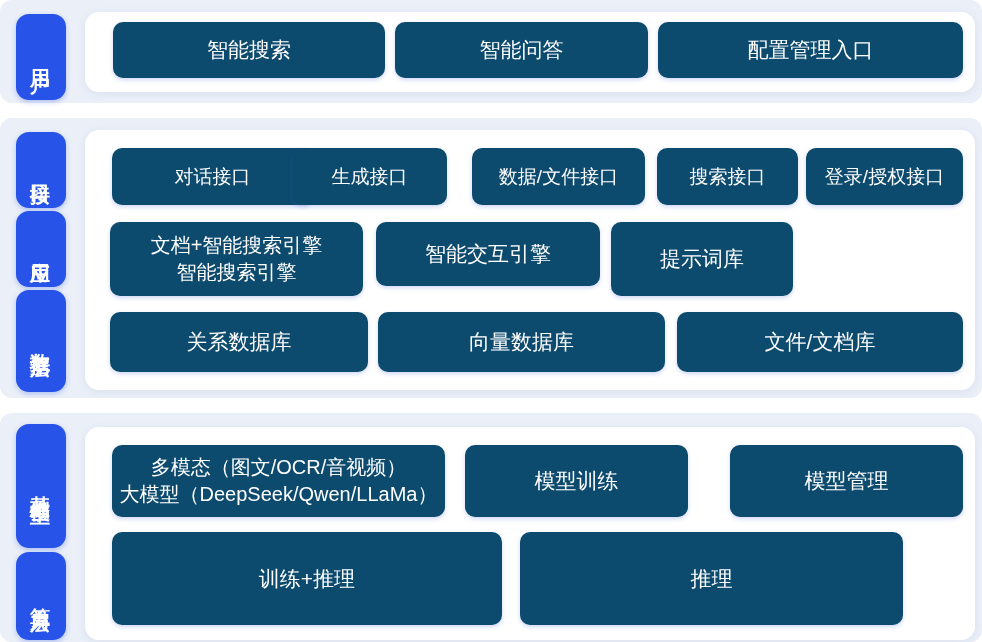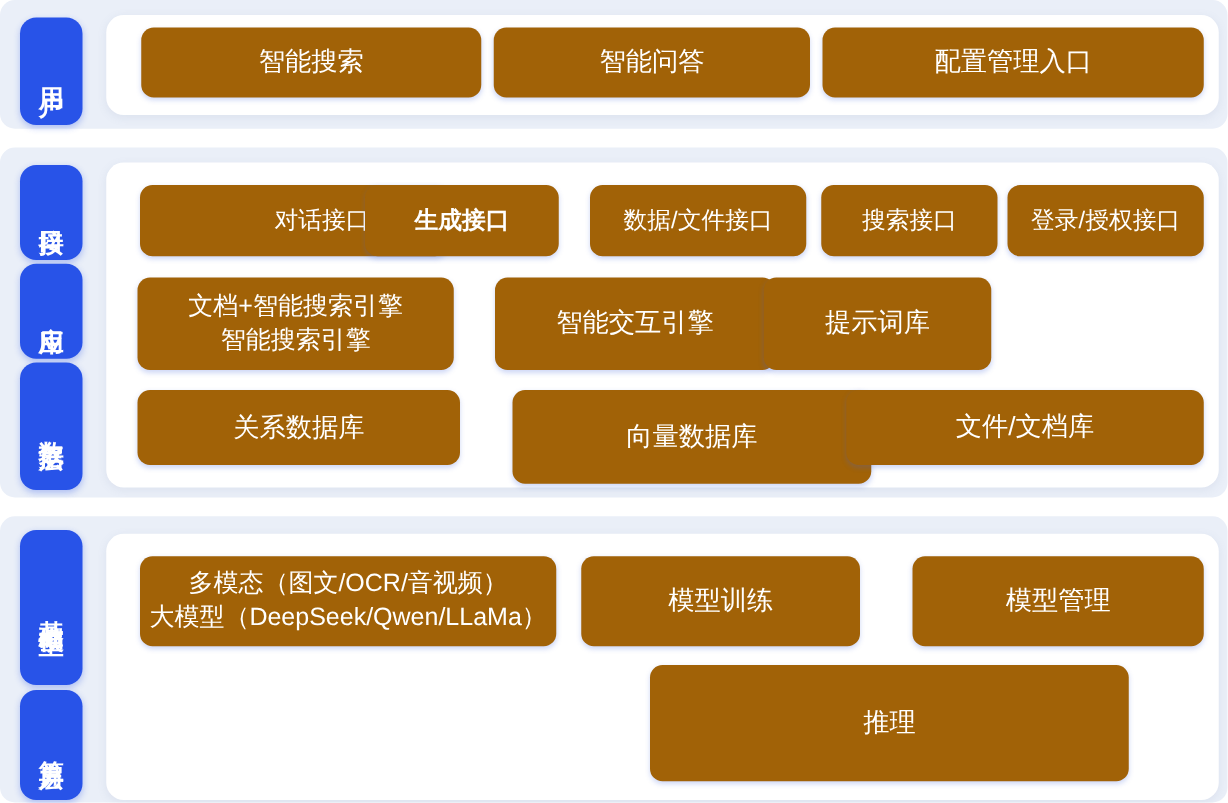--- a/index.html
+++ b/index.html
@@ -23,21 +23,21 @@
     position:absolute;left:16px;width:50px;
     background:#2853e8;border-radius:13px;
     color:#ffffff;font-weight:bold;font-size:20px;
     display:flex;align-items:center;justify-content:center;
     writing-mode:vertical-rl;text-orientation:upright;
     letter-spacing:3px;
     box-shadow:0 2px 5px rgba(40,83,232,0.30);
   }
   .block{
     position:absolute;
-    background:#a16207;border-radius:10px;
+    background:#0c4a6e;border-radius:10px;
     color:#ffffff;font-size:21px;font-weight:500;
     display:flex;align-items:center;justify-content:center;
     text-align:center;white-space:pre-line;line-height:28px;
     box-shadow:0 2px 4px rgba(64,100,221,0.25);
   }
   .block.small{font-size:19px;}
   .block.two-line{font-size:20px;line-height:27px;}
 </style>
 </head>
 <body>
@@ -56,35 +56,36 @@
   <div class="layer-label" style="top:132px;height:76px;">接口</div>
   <div class="layer-label" style="top:211px;height:76px;">应用</div>
   <div class="layer-label" style="top:290px;height:102px;">数据层</div>
   <div class="layer-label" style="top:424px;height:124px;">基础模型</div>
   <div class="layer-label" style="top:552px;height:88px;">算力层</div>
 
   <div class="block" style="left:113px;top:22px;width:272px;height:56px;">智能搜索</div>
   <div class="block" style="left:395px;top:22px;width:253px;height:56px;">智能问答</div>
   <div class="block" style="left:658px;top:22px;width:305px;height:56px;">配置管理入口</div>
 
-  <div class="block small" style="left:112px;top:148px;width:201px;height:57px;padding-left:45px;">对话接口</div>
-  <div class="block small" style="left:292px;top:148px;width:155px;height:57px;font-weight:bold;">生成接口</div>
+  <div class="block small" style="left:112px;top:148px;width:201px;height:57px;">对话接口</div>
+  <div class="block small" style="left:292px;top:148px;width:155px;height:57px;">生成接口</div>
   <div class="block small" style="left:472px;top:148px;width:173px;height:57px;text-align:center;">数据/文件接口</div>
   <div class="block small" style="left:657px;top:148px;width:141px;height:57px;">搜索接口</div>
   <div class="block small" style="left:806px;top:148px;width:157px;height:57px;">登录/授权接口</div>
 
   <div class="block two-line" style="left:110px;top:222px;width:253px;height:74px;">文档+智能搜索引擎
 智能搜索引擎</div>
-  <div class="block" style="left:376px;top:222px;width:224px;height:74px;margin-left:20px;">智能交互引擎</div>
+  <div class="block" style="left:376px;top:222px;width:224px;height:64px;">智能交互引擎</div>
   <div class="block" style="left:611px;top:222px;width:182px;height:74px;text-align:center;">提示词库</div>
 
   <div class="block" style="left:110px;top:312px;width:258px;height:60px;font-family:Liberation Serif, serif;">关系数据库</div>
-  <div class="block" style="left:378px;top:312px;width:287px;height:75px;margin-left:32px;">向量数据库</div>
+  <div class="block" style="left:378px;top:312px;width:287px;height:60px;">向量数据库</div>
   <div class="block" style="left:677px;top:312px;width:286px;height:60px;">文件/文档库</div>
 
   <div class="block two-line" style="left:112px;top:445px;width:333px;height:72px;">多模态（图文/OCR/音视频）
 大模型（DeepSeek/Qwen/LLaMa）</div>
   <div class="block" style="left:465px;top:445px;width:223px;height:72px;">模型训练</div>
   <div class="block" style="left:730px;top:445px;width:233px;height:72px;">模型管理</div>
 
+  <div class="block" style="left:112px;top:532px;width:390px;height:93px;">训练+推理</div>
   <div class="block" style="left:520px;top:532px;width:383px;height:93px;">推理</div>
 
 </div>
 
 </body></html>

